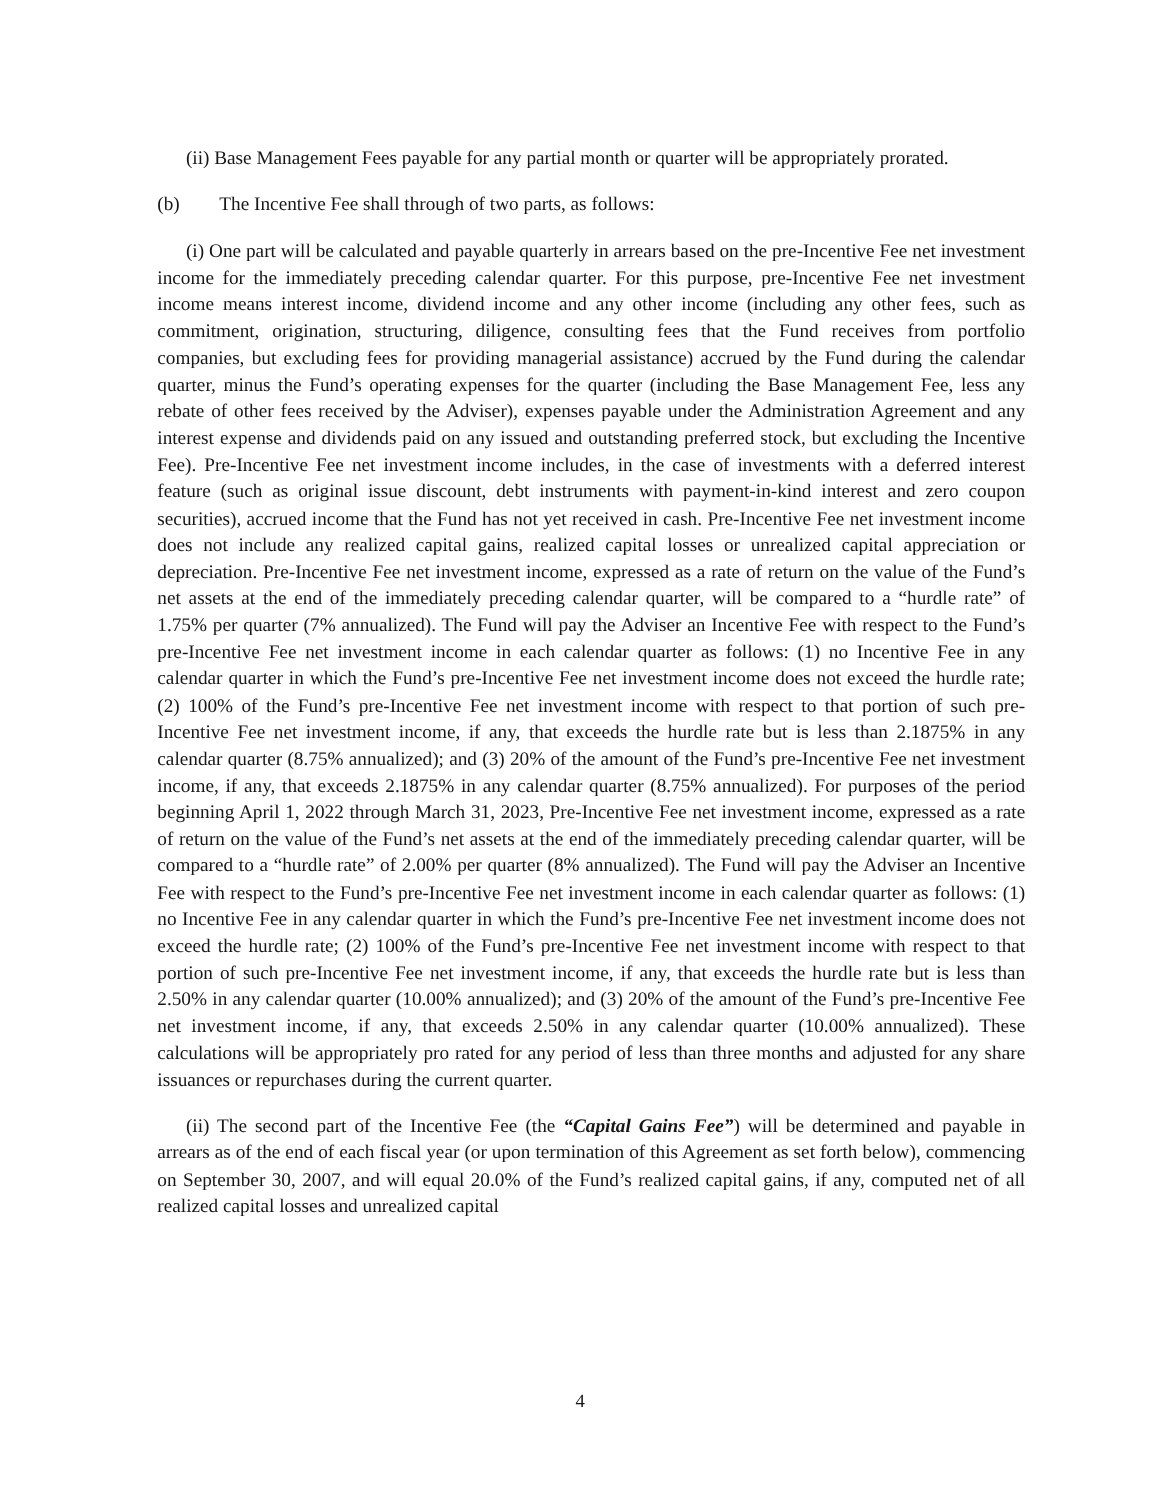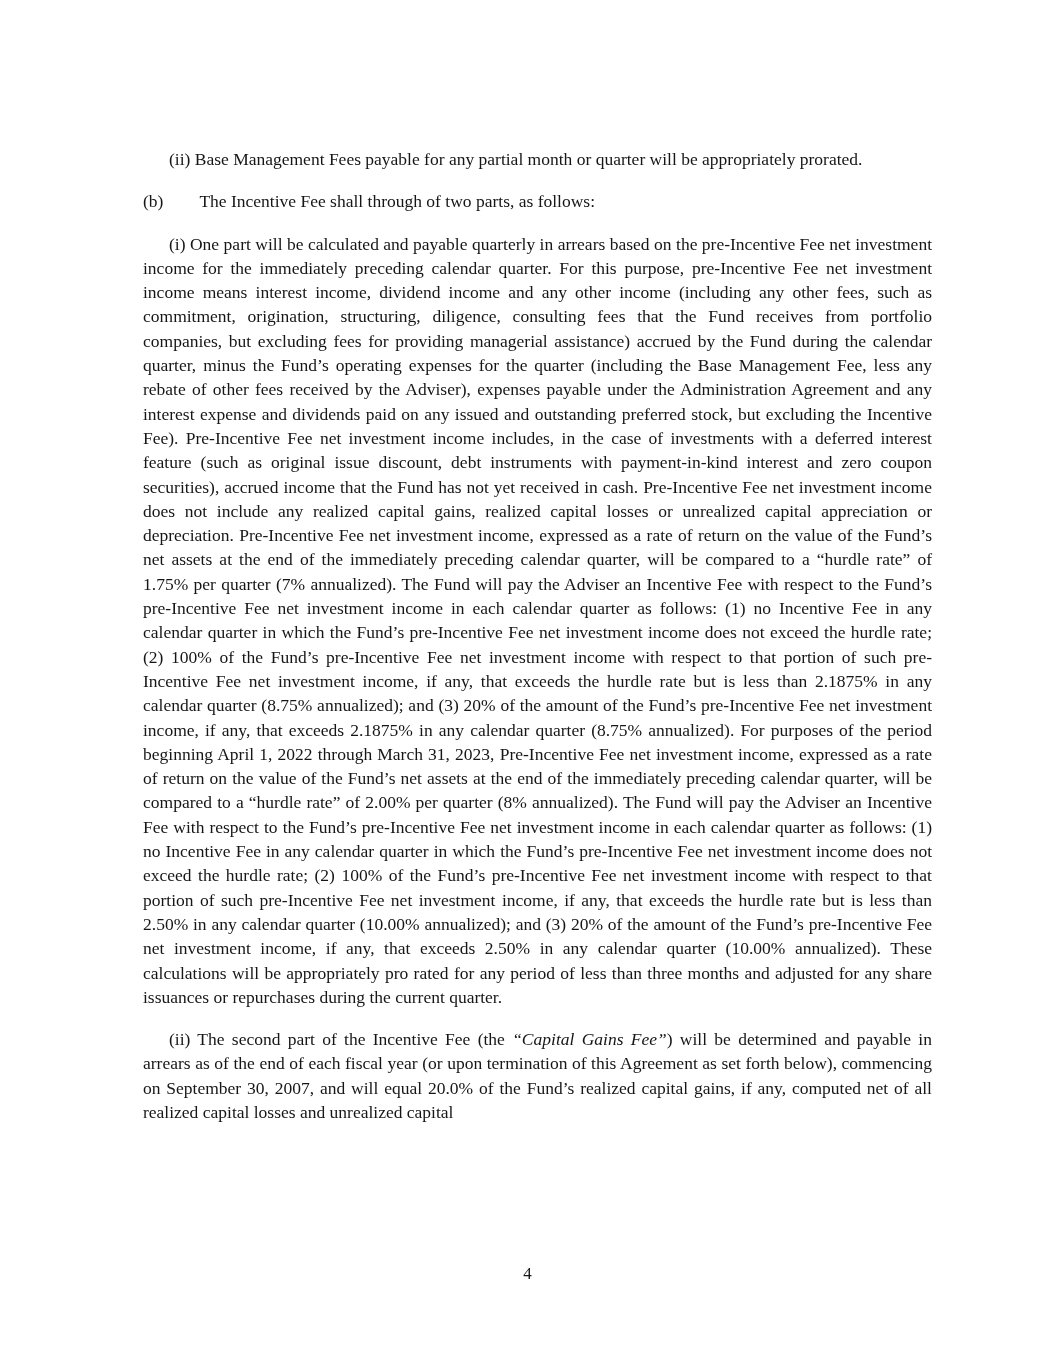--- a/index.html
+++ b/index.html
@@ -19,32 +19,32 @@
   .content {
     position: absolute;
     left: 143px;
     top: 131px;
     width: 789px;
     font-size: 17.5px;
     line-height: 24.3px;
     text-align: justify;
   }
   .para {
-    margin: 16px 0 18px 0;
+    margin: 0 0 18px 0;
     padding: 0;
   }
   .para.indent {
     text-indent: 26px;
   }
   .tab-gap {
     display: inline-block;
     width: 36px;
   }
   .emph {
-    font-weight: normal;
+    font-weight: bold;
     font-style: italic;
   }
   .page-number {
     position: absolute;
     left: 0;
     width: 1055px;
     top: 1264px;
     text-align: center;
     font-size: 17px;
   }

